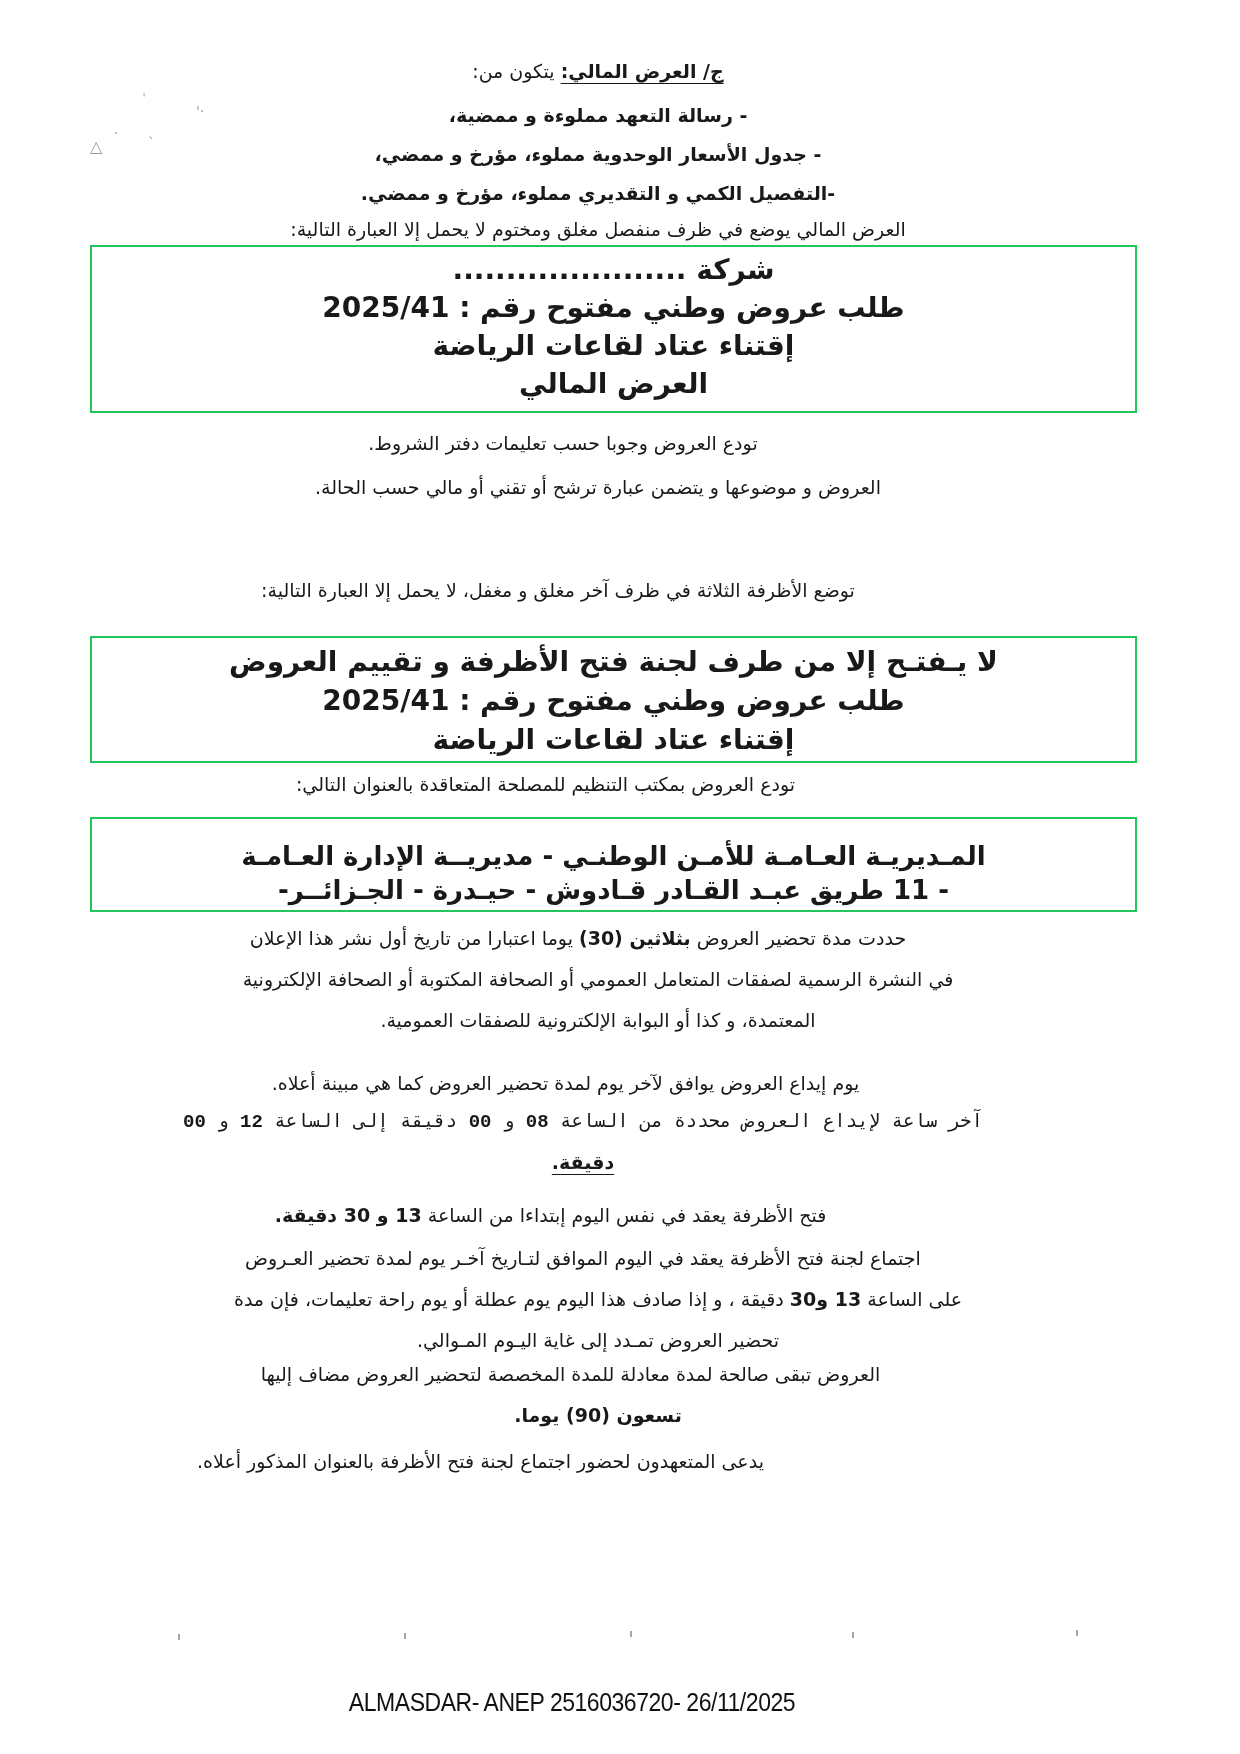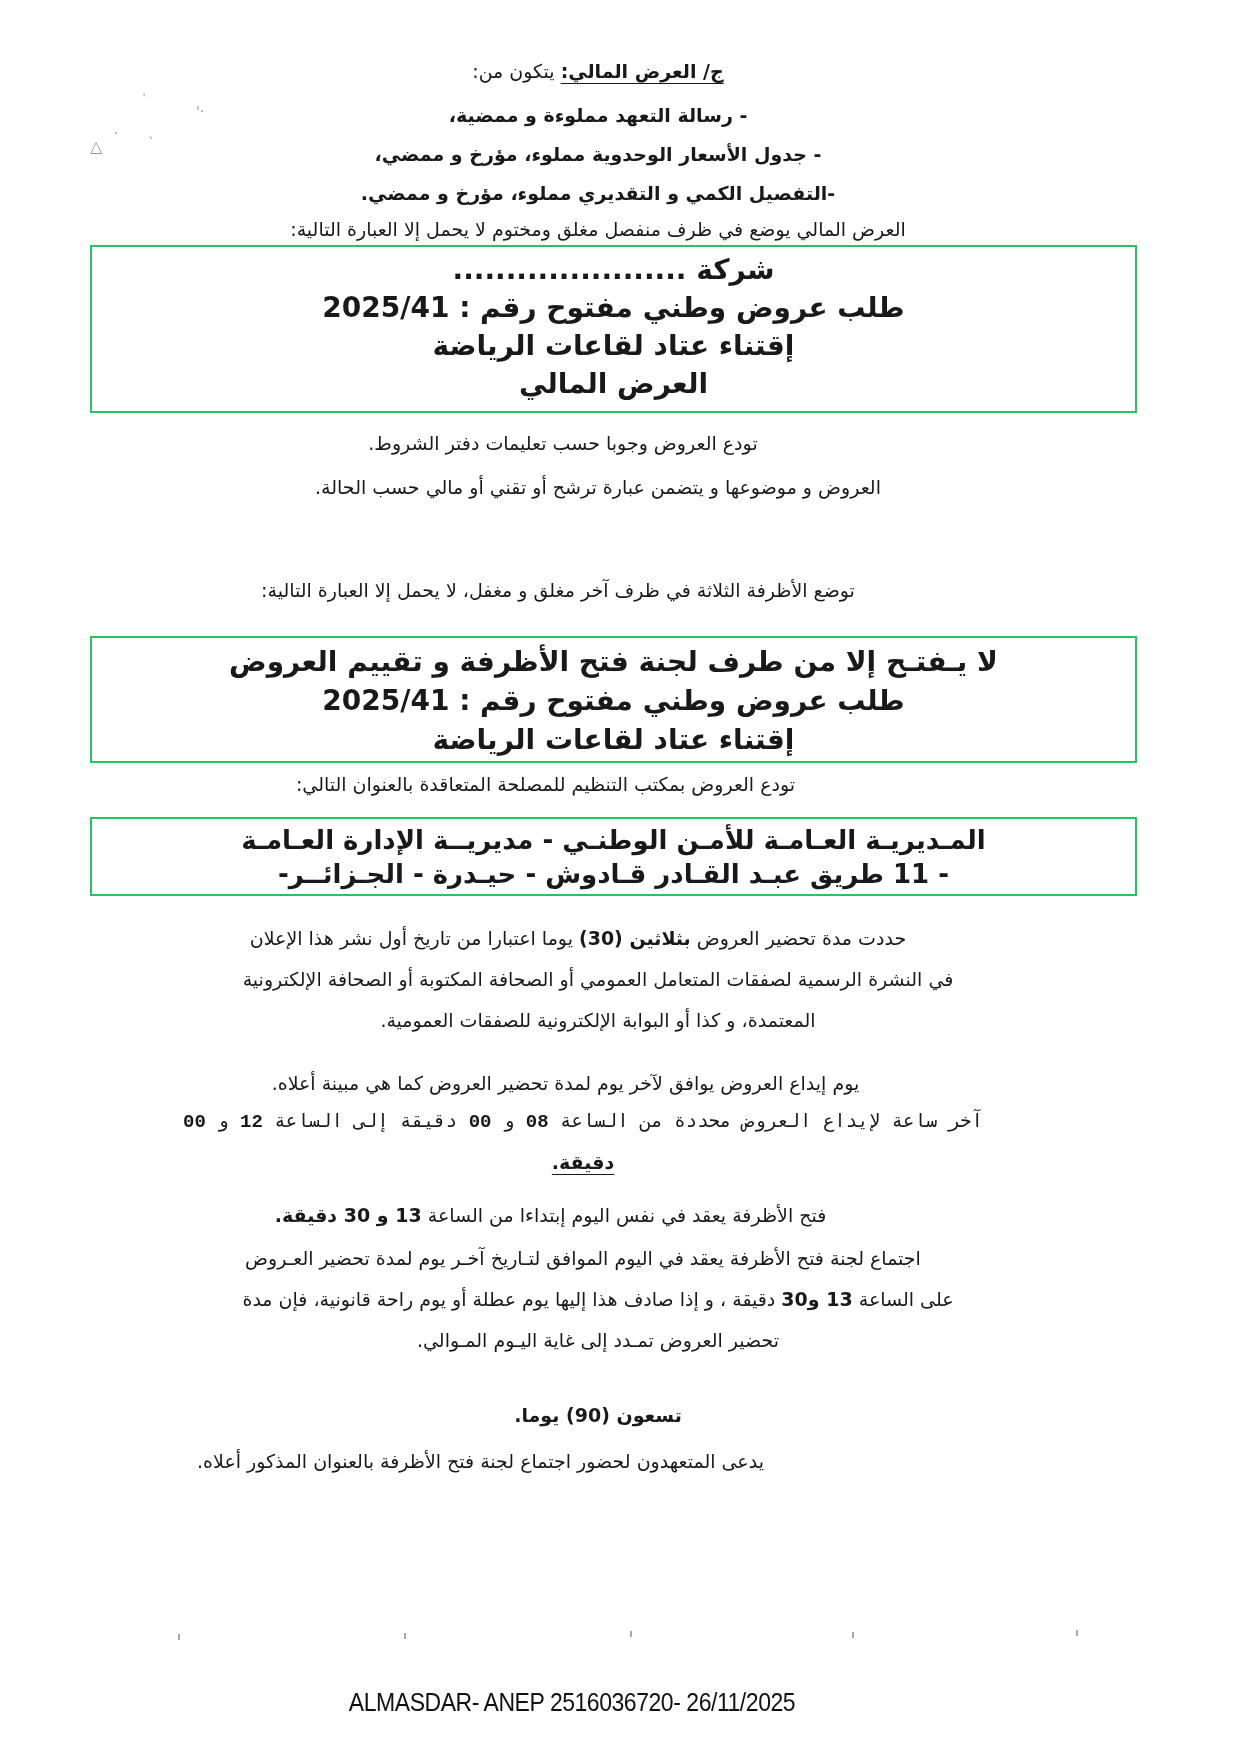--- a/index.html
+++ b/index.html
@@ -38,21 +38,21 @@
     border:2px solid #22c55e;
     text-align:center;
     font-weight:bold;
     font-size:28px;
   }
   .box .bxln{white-space:nowrap;}
   .box1{top:245px;height:160px;padding-top:4px;}
   .box1 .bxln{line-height:38px;}
   .box2{top:636px;height:119px;padding-top:4px;}
   .box2 .bxln{line-height:39px;}
-  .box3{top:817px;height:71px;padding-top:4px;font-size:26px;}
+  .box3{top:817px;height:71px;padding-top:20px;font-size:26px;}
   .box3 .bxln{line-height:34px;}
   .footer{
     position:absolute;
     top:1688px;left:0;right:0;
     text-align:center;
     direction:ltr;
     font-family:"Liberation Sans","DejaVu Sans",sans-serif;
     font-size:25px;
     letter-spacing:-0.5px;
     transform:translateX(-48px) scaleX(0.92);
@@ -131,23 +131,24 @@
   <div class="block ind30" style="top:1143px;">
     <span class="b u">دقيقة.</span>
   </div>
 
   <div class="block ind95" style="top:1196px;">
     <span>فتح الأظرفة يعقد في نفس اليوم إبتداءا من الساعة </span><span class="b">13 و 30 دقيقة.</span>
   </div>
 
   <div class="block" style="top:1238px;line-height:41px;">
     <div class="ind30">اجتماع لجنة فتح الأظرفة يعقد في اليوم الموافق لتـاريخ آخـر يوم لمدة تحضير العـروض</div>
-    <div><span>على الساعة </span><span class="b">13 و30</span><span> دقيقة ، و إذا صادف هذا إليها يوم عطلة أو يوم راحة قانونية، فإن مدة</span></div>
+    <div><span>على الساعة </span><span class="b">13 و30</span><span> دقيقة ، و إذا صادف هذا اليوم يوم عطلة أو يوم راحة تعليمات، فإن مدة</span></div>
     <div>تحضير العروض تمـدد إلى غاية  اليـوم المـوالي.</div>
   </div>
 
+  <div class="block ind55" style="top:1355px;">العروض تبقى صالحة لمدة معادلة للمدة المخصصة لتحضير العروض مضاف إليها</div>
   <div class="block b" style="top:1396px;">تسعون (90) يوما.</div>
 
   <div class="block ind235" style="top:1442px;">يدعى المتعهدون لحضور اجتماع لجنة فتح الأظرفة بالعنوان المذكور أعلاه.</div>
 
   <div class="footer">ALMASDAR- ANEP 2516036720- 26/11/2025</div>
 
 </div>
 
 </body></html>

